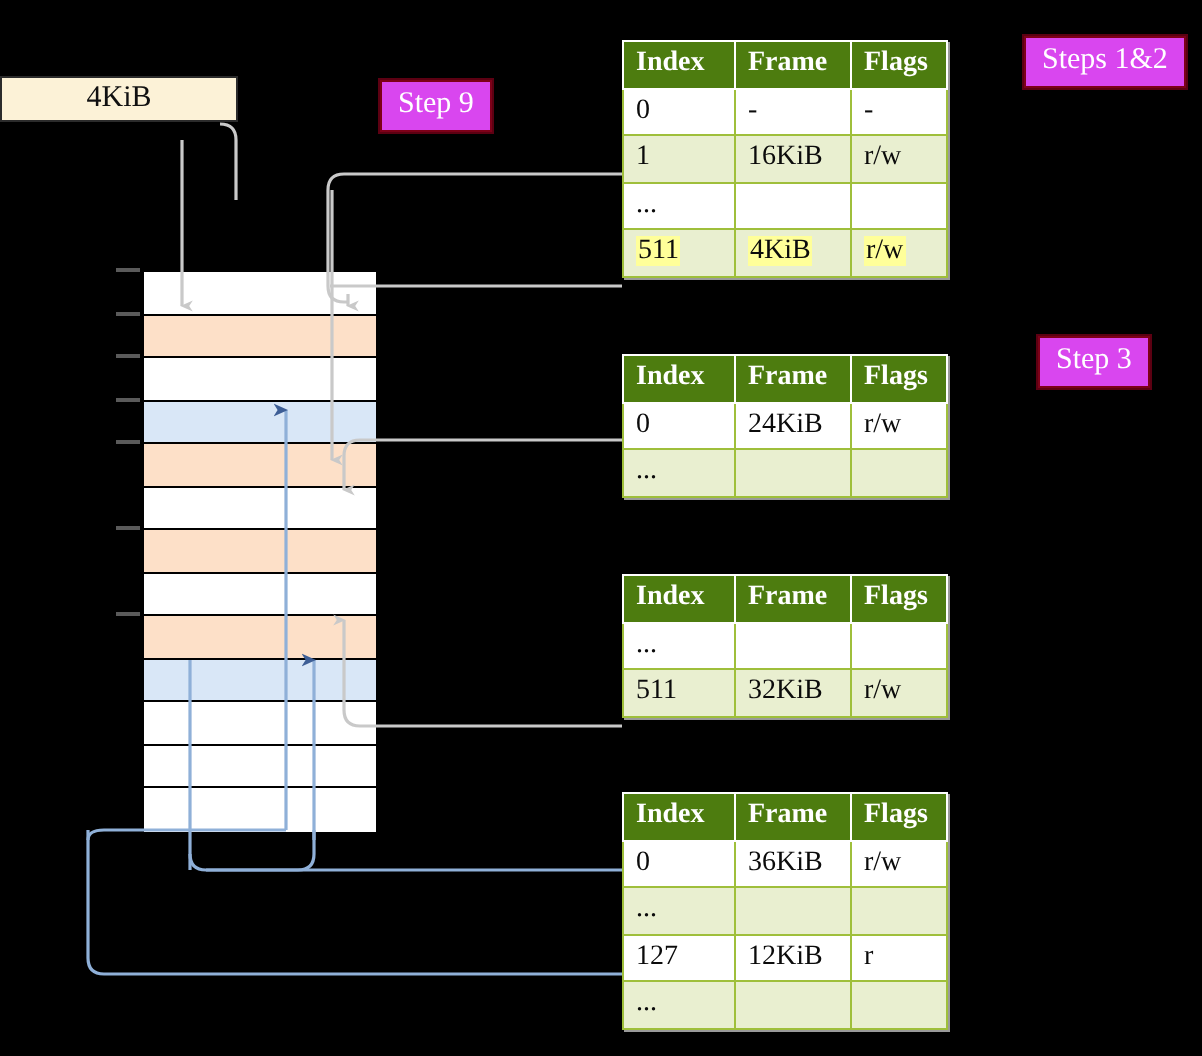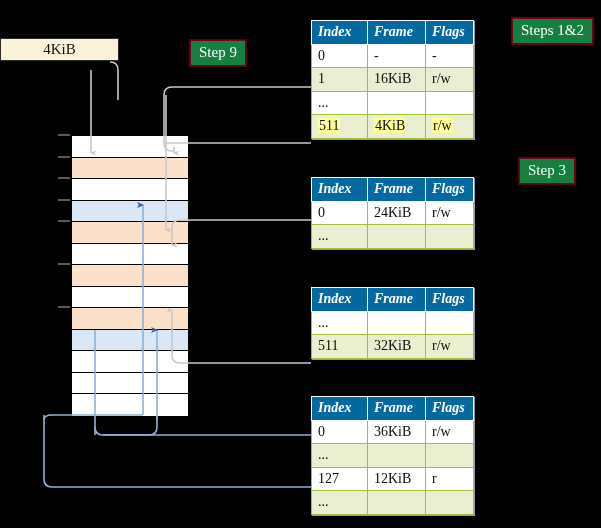--- a/index.html
+++ b/index.html
@@ -1,21 +1,21 @@
 <!DOCTYPE html>
 <html><head>
 <meta charset="utf-8">
 <style>
   html,body{margin:0;padding:0;background:#000;}
   body{width:601px;height:528px;position:relative;overflow:hidden;
        font-family:"Liberation Serif","DejaVu Serif",serif;}
   .stage{position:absolute;left:0;top:0;width:601px;height:528px;}
 
   
-  .badge{position:absolute;background:#15803d;border:1px solid #7d0018;
+  .badge{position:absolute;background:#d946ef;border:1px solid #7d0018;
          color:#ffffff;font-size:15px;line-height:1;padding:4px 8px 5px 8px;
          white-space:nowrap;box-shadow:0 0 0 1px #5c0012;}
 
   
   .kib-box{position:absolute;left:0;top:38px;width:119px;height:23px;
            background:#fcf2d7;border:1px solid #2b2b2b;
            display:flex;align-items:center;justify-content:center;
            font-size:15px;color:#101010;box-sizing:border-box;}
 
   
@@ -25,22 +25,22 @@
           border-bottom:1.5px solid #000;box-sizing:border-box;}
   .memrow.last{border-bottom:none;}
   .tick{position:absolute;width:12px;height:0;border-top:2px solid #5a5a5a;}
 
   
   .ptable{position:absolute;border-collapse:collapse;background:#fff;
           box-shadow:1px 1px 0 #9a9a9a;}
   .ptable th,.ptable td{border:1px solid #9fbf3b;padding:2px 6px 3px 6px;
           font-size:14px;line-height:1.25;text-align:left;color:#0b0b0b;
           box-sizing:border-box;}
-  .ptable th{background:#0369a1;color:#ffffff;font-weight:bold;
-             border-color:#ffffff;font-style:italic;}
+  .ptable th{background:#4d7c0f;color:#ffffff;font-weight:bold;
+             border-color:#ffffff;}
   .ptable td{background:#ffffff;}
   .ptable tr.alt td{background:#e9efd0;}
   .ptable .c-index{width:56px;}
   .ptable .c-frame{width:58px;}
   .ptable .c-flags{width:48px;}
   .hl{background:#ffff99;padding:0 1px;}
 
   
   .wires{position:absolute;left:0;top:0;width:601px;height:528px;
          pointer-events:none;}
@@ -53,21 +53,21 @@
   <div class="kib-box">
     <span>4KiB</span>
   </div>
 
   <div class="badge" style="left:190px;top:40px;">
     <span>Step 9</span>
   </div>
   <div class="badge" style="left:512px;top:18px;">
     <span>Steps 1&amp;2</span>
   </div>
-  <div class="badge" style="left:519px;top:158px;">
+  <div class="badge" style="left:519px;top:168px;">
     <span>Step 3</span>
   </div>
 
   <div class="memcol" id="memcol">
       <div class="memrow" style="top: 0px; background: rgb(255, 255, 255);"></div>
       <div class="memrow" style="top: 21.5px; background: rgb(253, 224, 200);"></div>
       <div class="memrow" style="top: 43px; background: rgb(255, 255, 255);"></div>
       <div class="memrow" style="top: 64.5px; background: rgb(217, 231, 247);"></div>
       <div class="memrow" style="top: 86px; background: rgb(253, 224, 200);"></div>
       <div class="memrow" style="top: 107.5px; background: rgb(255, 255, 255);"></div>

